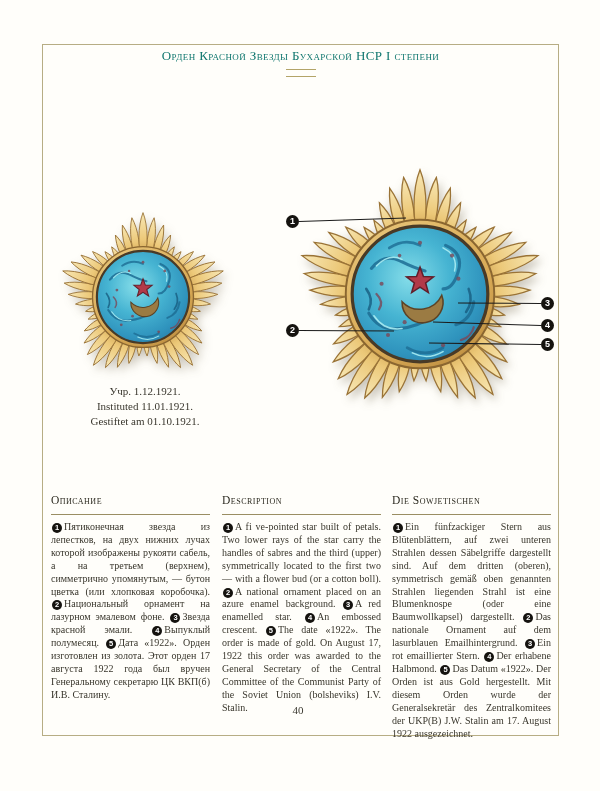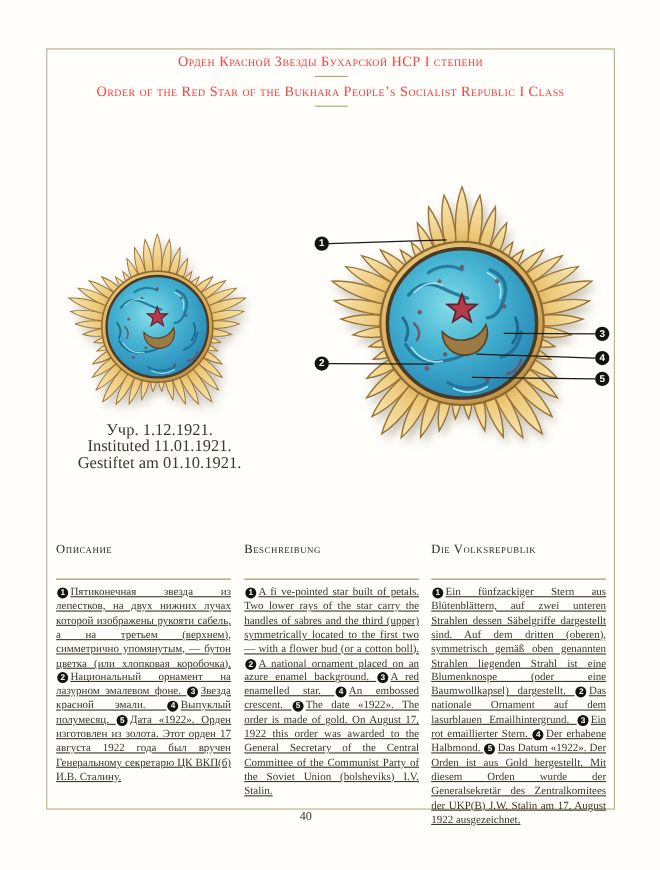--- a/index.html
+++ b/index.html
@@ -8,79 +8,77 @@
     background:#fffefa;overflow:hidden;
     font-family:"Liberation Serif",serif;color:#2f2d26;
   }
   .frame{
     position:absolute;left:42px;top:44px;width:515px;height:690px;
     border:1px solid #b7ad84;pointer-events:none;
   }
   
   .titles{position:absolute;left:42px;top:49px;width:517px;text-align:center;}
   .title{
-    font-variant:small-caps;letter-spacing:.4px;color:#ef4444;
+    font-variant:small-caps;letter-spacing:.4px;color:#0f766e;
     font-size:13px;line-height:13px;margin:0;white-space:nowrap;
   }
   .title.t1{margin-bottom:7px;}
   .title.t2{margin-bottom:7px;}
   .tdiv{width:30px;height:1px;background:#b3a468;margin:0 auto 6px auto;}
   
   .medal{position:absolute;filter:drop-shadow(3px 5px 4px rgba(70,55,25,.30));}
   .medal.small{left:56px;top:210px;width:174px;height:174px;}
   .medal.big{left:292px;top:166px;width:256px;height:256px;}
   .lines-overlay{position:absolute;left:0;top:0;width:600px;height:791px;pointer-events:none;}
   .badge{
     position:absolute;width:13px;height:13px;border-radius:50%;
     background:#15130f;color:#fff;text-align:center;
     font:bold 9px/13px "Liberation Sans",sans-serif;
   }
   .b1{left:286px;top:215px;} .b2{left:286px;top:324px;}
   .b3{left:541px;top:297px;} .b4{left:541px;top:319px;} .b5{left:541px;top:338px;}
   
   .dates{
     position:absolute;left:56px;top:384px;width:178px;text-align:center;
-    font-size:15px;line-height:15px;color:#3b382f;
+    font-size:11px;line-height:15px;color:#3b382f;
   }
   
   .col{position:absolute;top:494px;width:159px;}
   .col.c1{left:51px;} .col.c2{left:222px;} .col.c3{left:392px;}
   .col h3{
-    margin:0 0 6px 0;padding-bottom:20px;border-bottom:1px solid #9a8e63;
+    margin:0 0 6px 0;padding-bottom:8px;border-bottom:1px solid #9a8e63;
     font-variant:small-caps;font-weight:normal;font-size:11.5px;
     letter-spacing:.5px;color:#2b291f;
   }
   .col p{
     margin:0;font-size:10px;line-height:12.9px;text-align:justify;
     color:#39362c;
-    text-decoration:underline;
   }
   .mk{
     display:inline-block;width:10px;height:10px;border-radius:50%;
     background:#15130f;color:#fff;text-align:center;
     font:bold 7.5px/10px "Liberation Sans",sans-serif;
     margin:0 2px 0 1px;vertical-align:0;
   }
   
   .folio{
-    position:absolute;left:0;top:736px;width:556px;text-align:center;
-    font-size:11px;color:#3a382f;
+    position:absolute;left:0;top:704px;width:556px;text-align:center;
+    font-size:11px;color:#3a382f;padding-left:20px;
   }
 </style>
 </head>
 <body>
 
 <div class="page">
 
   <div class="frame"></div>
 
   <div class="titles">
     <div class="title t1">Орден Красной Звезды Бухарской НСР I степени</div>
     <div class="tdiv"></div>
-    <div class="title t2">Order of the Red Star of the Bukhara People’s Socialist Republic I Class</div>
     <div class="tdiv"></div>
   </div>
 
   <svg width="0" height="0" style="position:absolute" aria-hidden="true">
     <defs>
       <linearGradient id="gPetal" x1="0" y1="0" x2="0" y2="1">
         <stop offset="0" stop-color="#f8e8b6"></stop>
         <stop offset="0.55" stop-color="#ecc878"></stop>
         <stop offset="1" stop-color="#c08e3c"></stop>
       </linearGradient>
@@ -175,23 +173,23 @@
     <div>Учр. 1.12.1921.</div>
     <div>Instituted 11.01.1921.</div>
     <div>Gestiftet am 01.10.1921.</div>
   </div>
 
   <div class="col c1">
     <h3>Описание</h3>
     <p><span class="mk">1</span>Пятиконечная звезда из лепестков, на двух нижних лучах которой изображены рукояти сабель, а на третьем (верхнем), симметрично упомянутым, — бутон цветка (или хлопковая коробочка). <span class="mk">2</span>Национальный орнамент на лазурном эмалевом фоне. <span class="mk">3</span>Звезда красной эмали. <span class="mk">4</span>Выпуклый полумесяц. <span class="mk">5</span>Дата «1922». Орден изготовлен из золота. Этот орден 17 августа 1922 года был вручен Генеральному секретарю ЦК ВКП(б) И.В. Сталину.</p>
   </div>
   <div class="col c2">
-    <h3>Beschreibung</h3>
+    <h3>Description</h3>
     <p><span class="mk">1</span>A fi ve-pointed star built of petals. Two lower rays of the star carry the handles of sabres and the third (upper) symmetrically located to the first two — with a flower bud (or a cotton boll). <span class="mk">2</span>A national ornament placed on an azure enamel background. <span class="mk">3</span>A red enamelled star. <span class="mk">4</span>An embossed crescent. <span class="mk">5</span>The date «1922». The order is made of gold. On August 17, 1922 this order was awarded to the General Secretary of the Central Committee of the Communist Party of the Soviet Union (bolsheviks) I.V. Stalin.</p>
   </div>
   <div class="col c3">
-    <h3>Die Volksrepublik</h3>
+    <h3>Die Sowjetischen</h3>
     <p><span class="mk">1</span>Ein fünfzackiger Stern aus Blütenblättern, auf zwei unteren Strahlen dessen Säbelgriffe dargestellt sind. Auf dem dritten (oberen), symmetrisch gemäß oben genannten Strahlen liegenden Strahl ist eine Blumenknospe (oder eine Baumwollkapsel) dargestellt. <span class="mk">2</span>Das nationale Ornament auf dem lasurblauen Emailhintergrund. <span class="mk">3</span>Ein rot emaillierter Stern. <span class="mk">4</span>Der erhabene Halbmond. <span class="mk">5</span>Das Datum «1922». Der Orden ist aus Gold hergestellt. Mit diesem Orden wurde der Generalsekretär des Zentralkomitees der UKP(B) J.W. Stalin am 17. August 1922 ausgezeichnet.</p>
   </div>
 
   <div class="folio">40</div>
 
 </div>
 
 </body></html>

